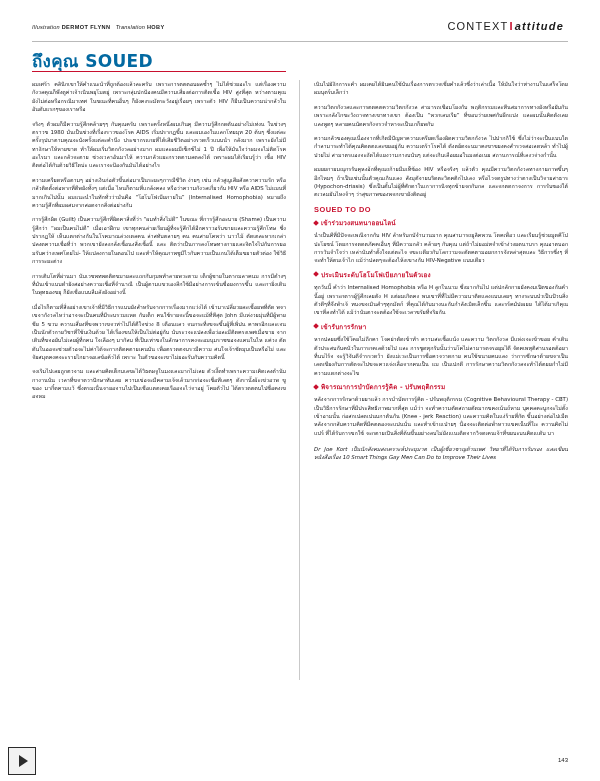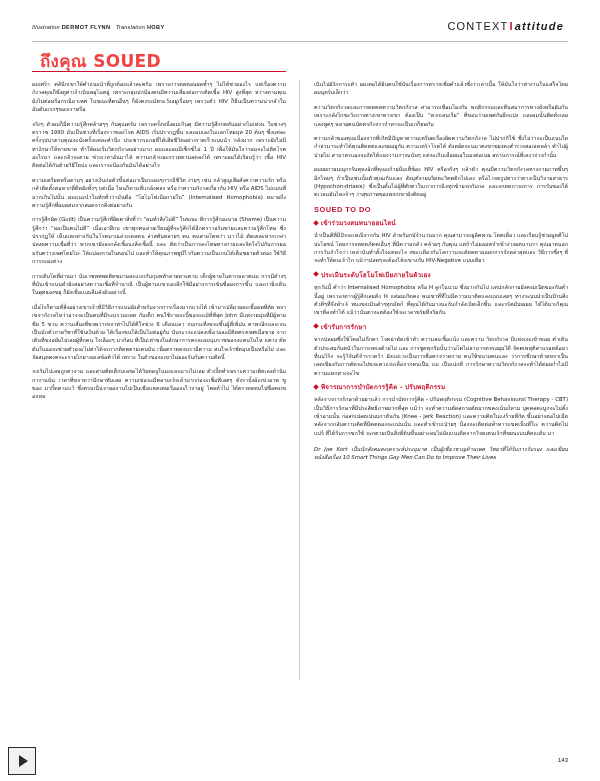--- a/index.html
+++ b/index.html
@@ -54,25 +54,25 @@
     position: absolute;
     left: 32px;
     right: 32px;
     top: 41px;
     height: 1px;
     background: #b9b9b9;
   }
   
   .headline {
     position: absolute;
-    left: 40px;
+    left: 32px;
     top: 47px;
     font-size: 17px;
     font-weight: bold;
-    color: #ef4444;
+    color: #0369a1;
     font-family: "DejaVu Sans", sans-serif;
     letter-spacing: .3px;
   }
   .rule-head {
     position: absolute;
     left: 32px;
     width: 254px;
     top: 71px;
     height: 1.2px;
     background: #c8102e;

